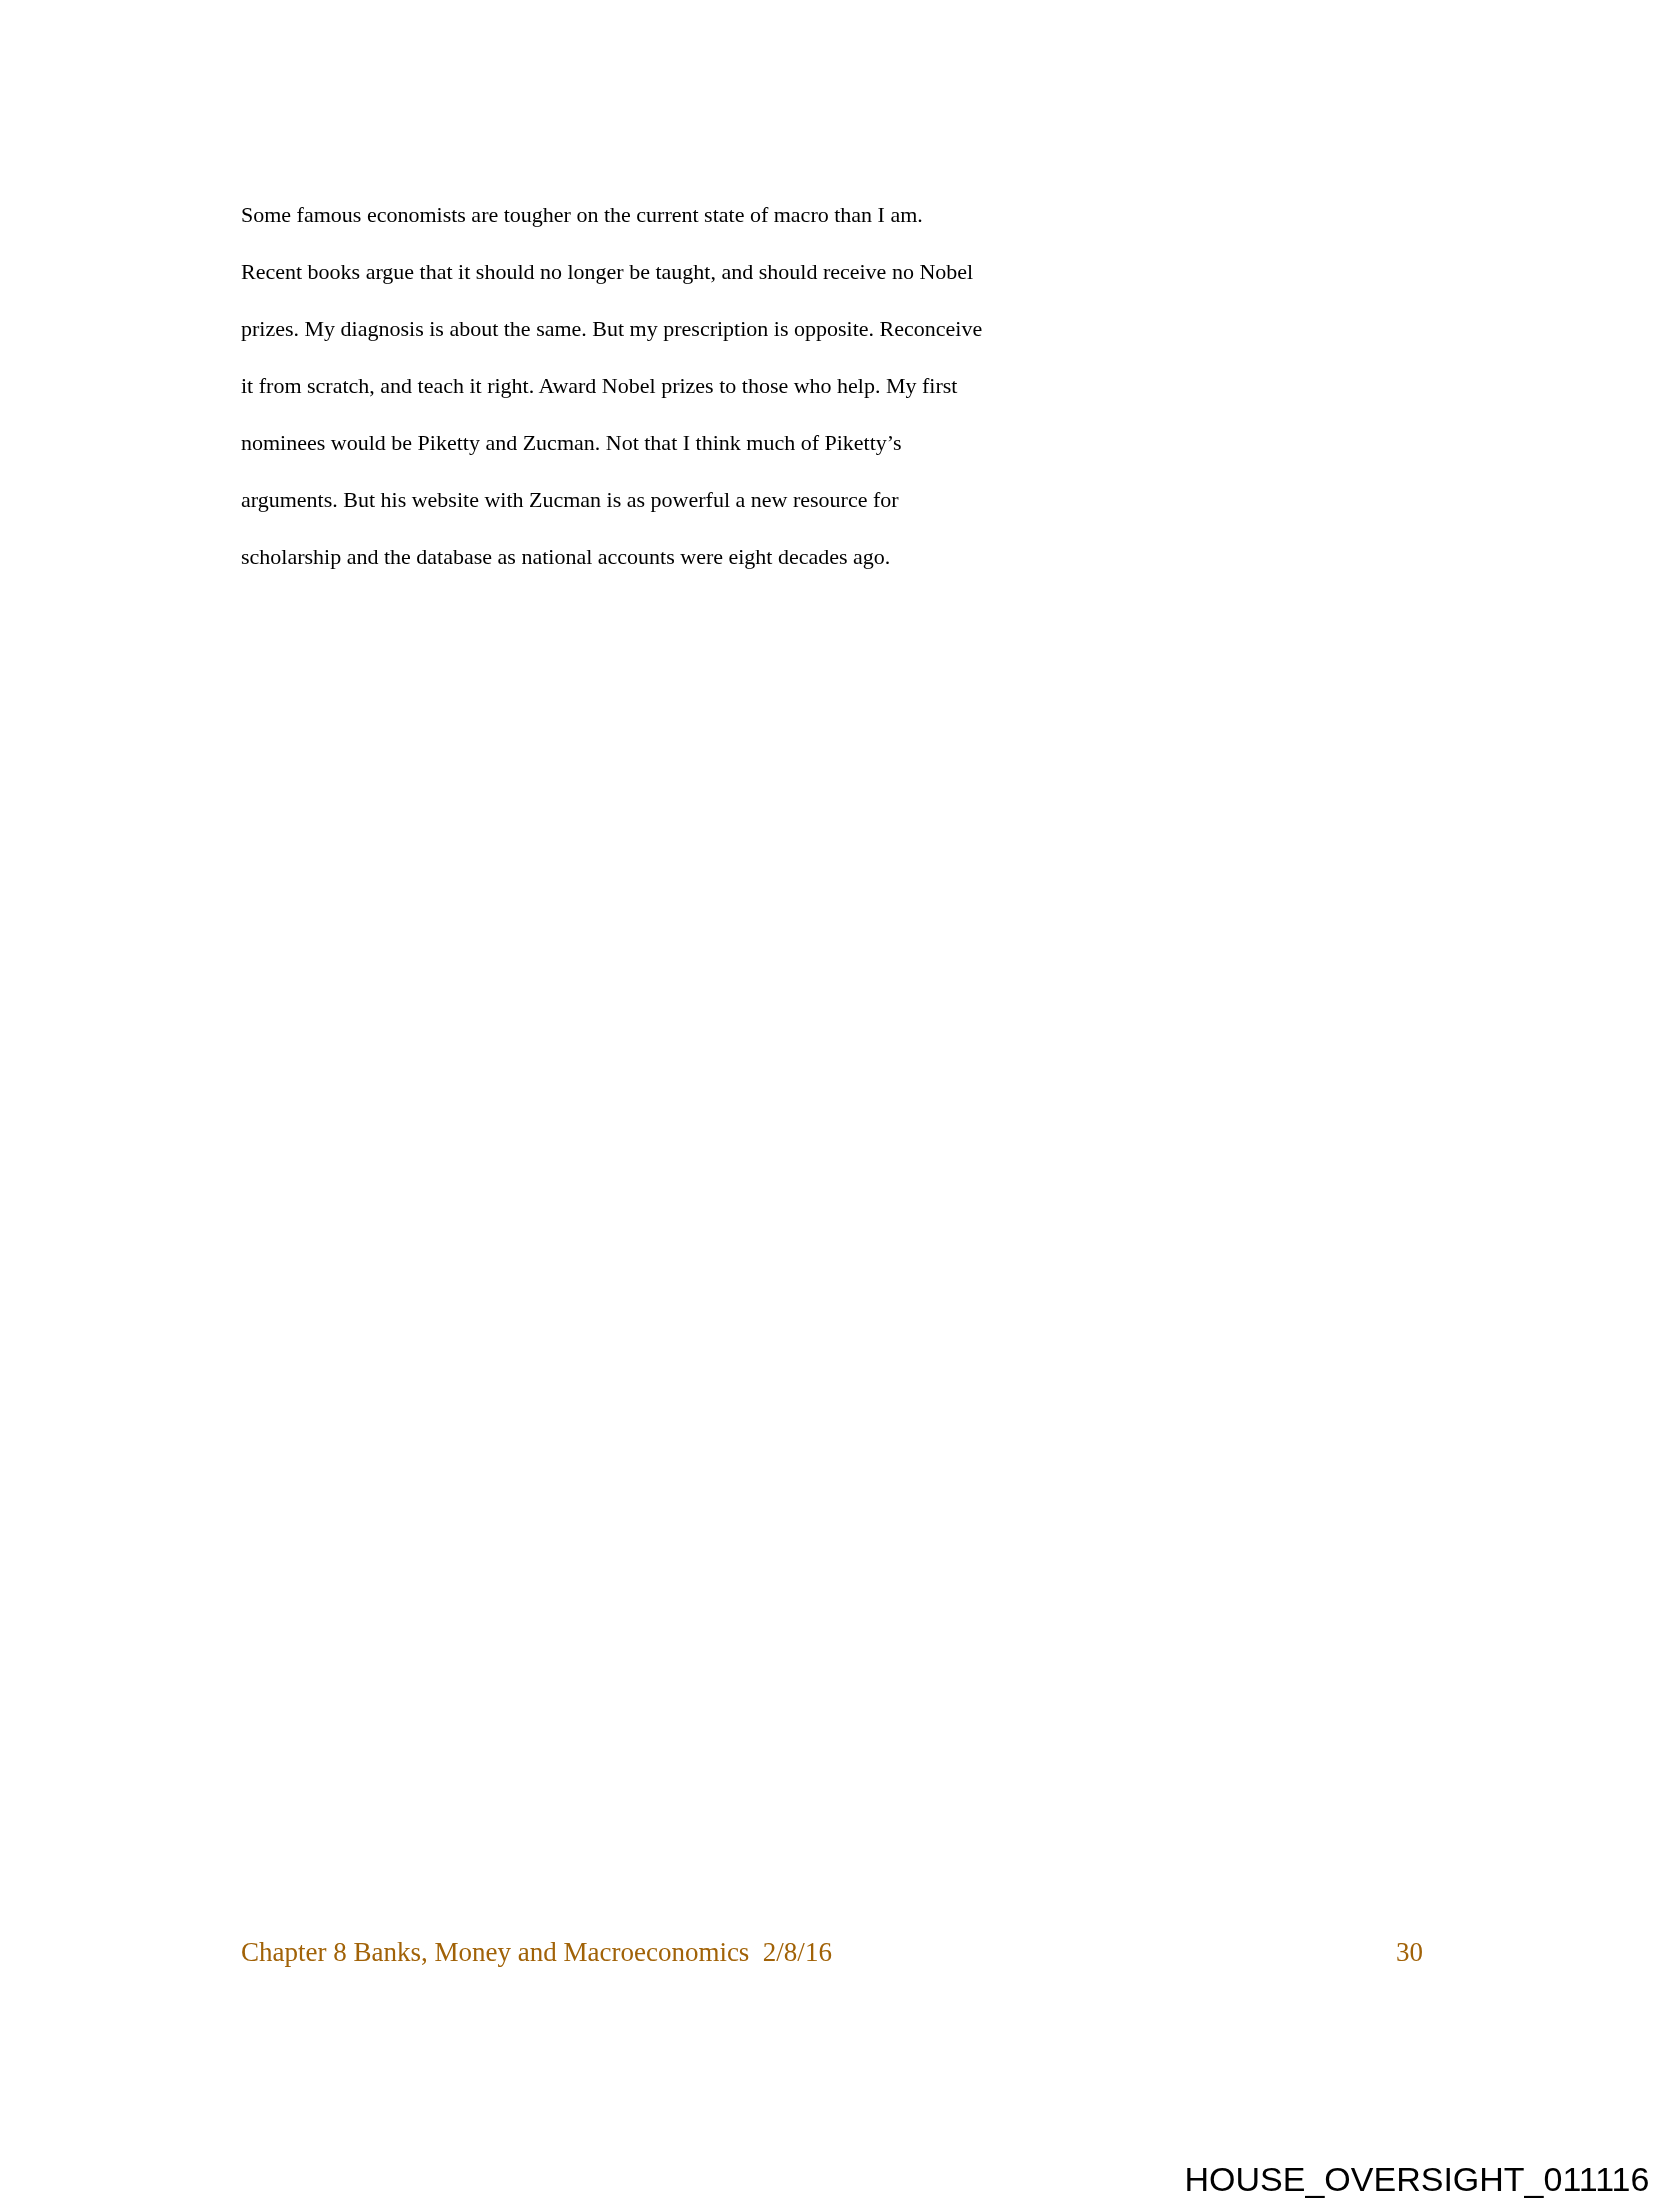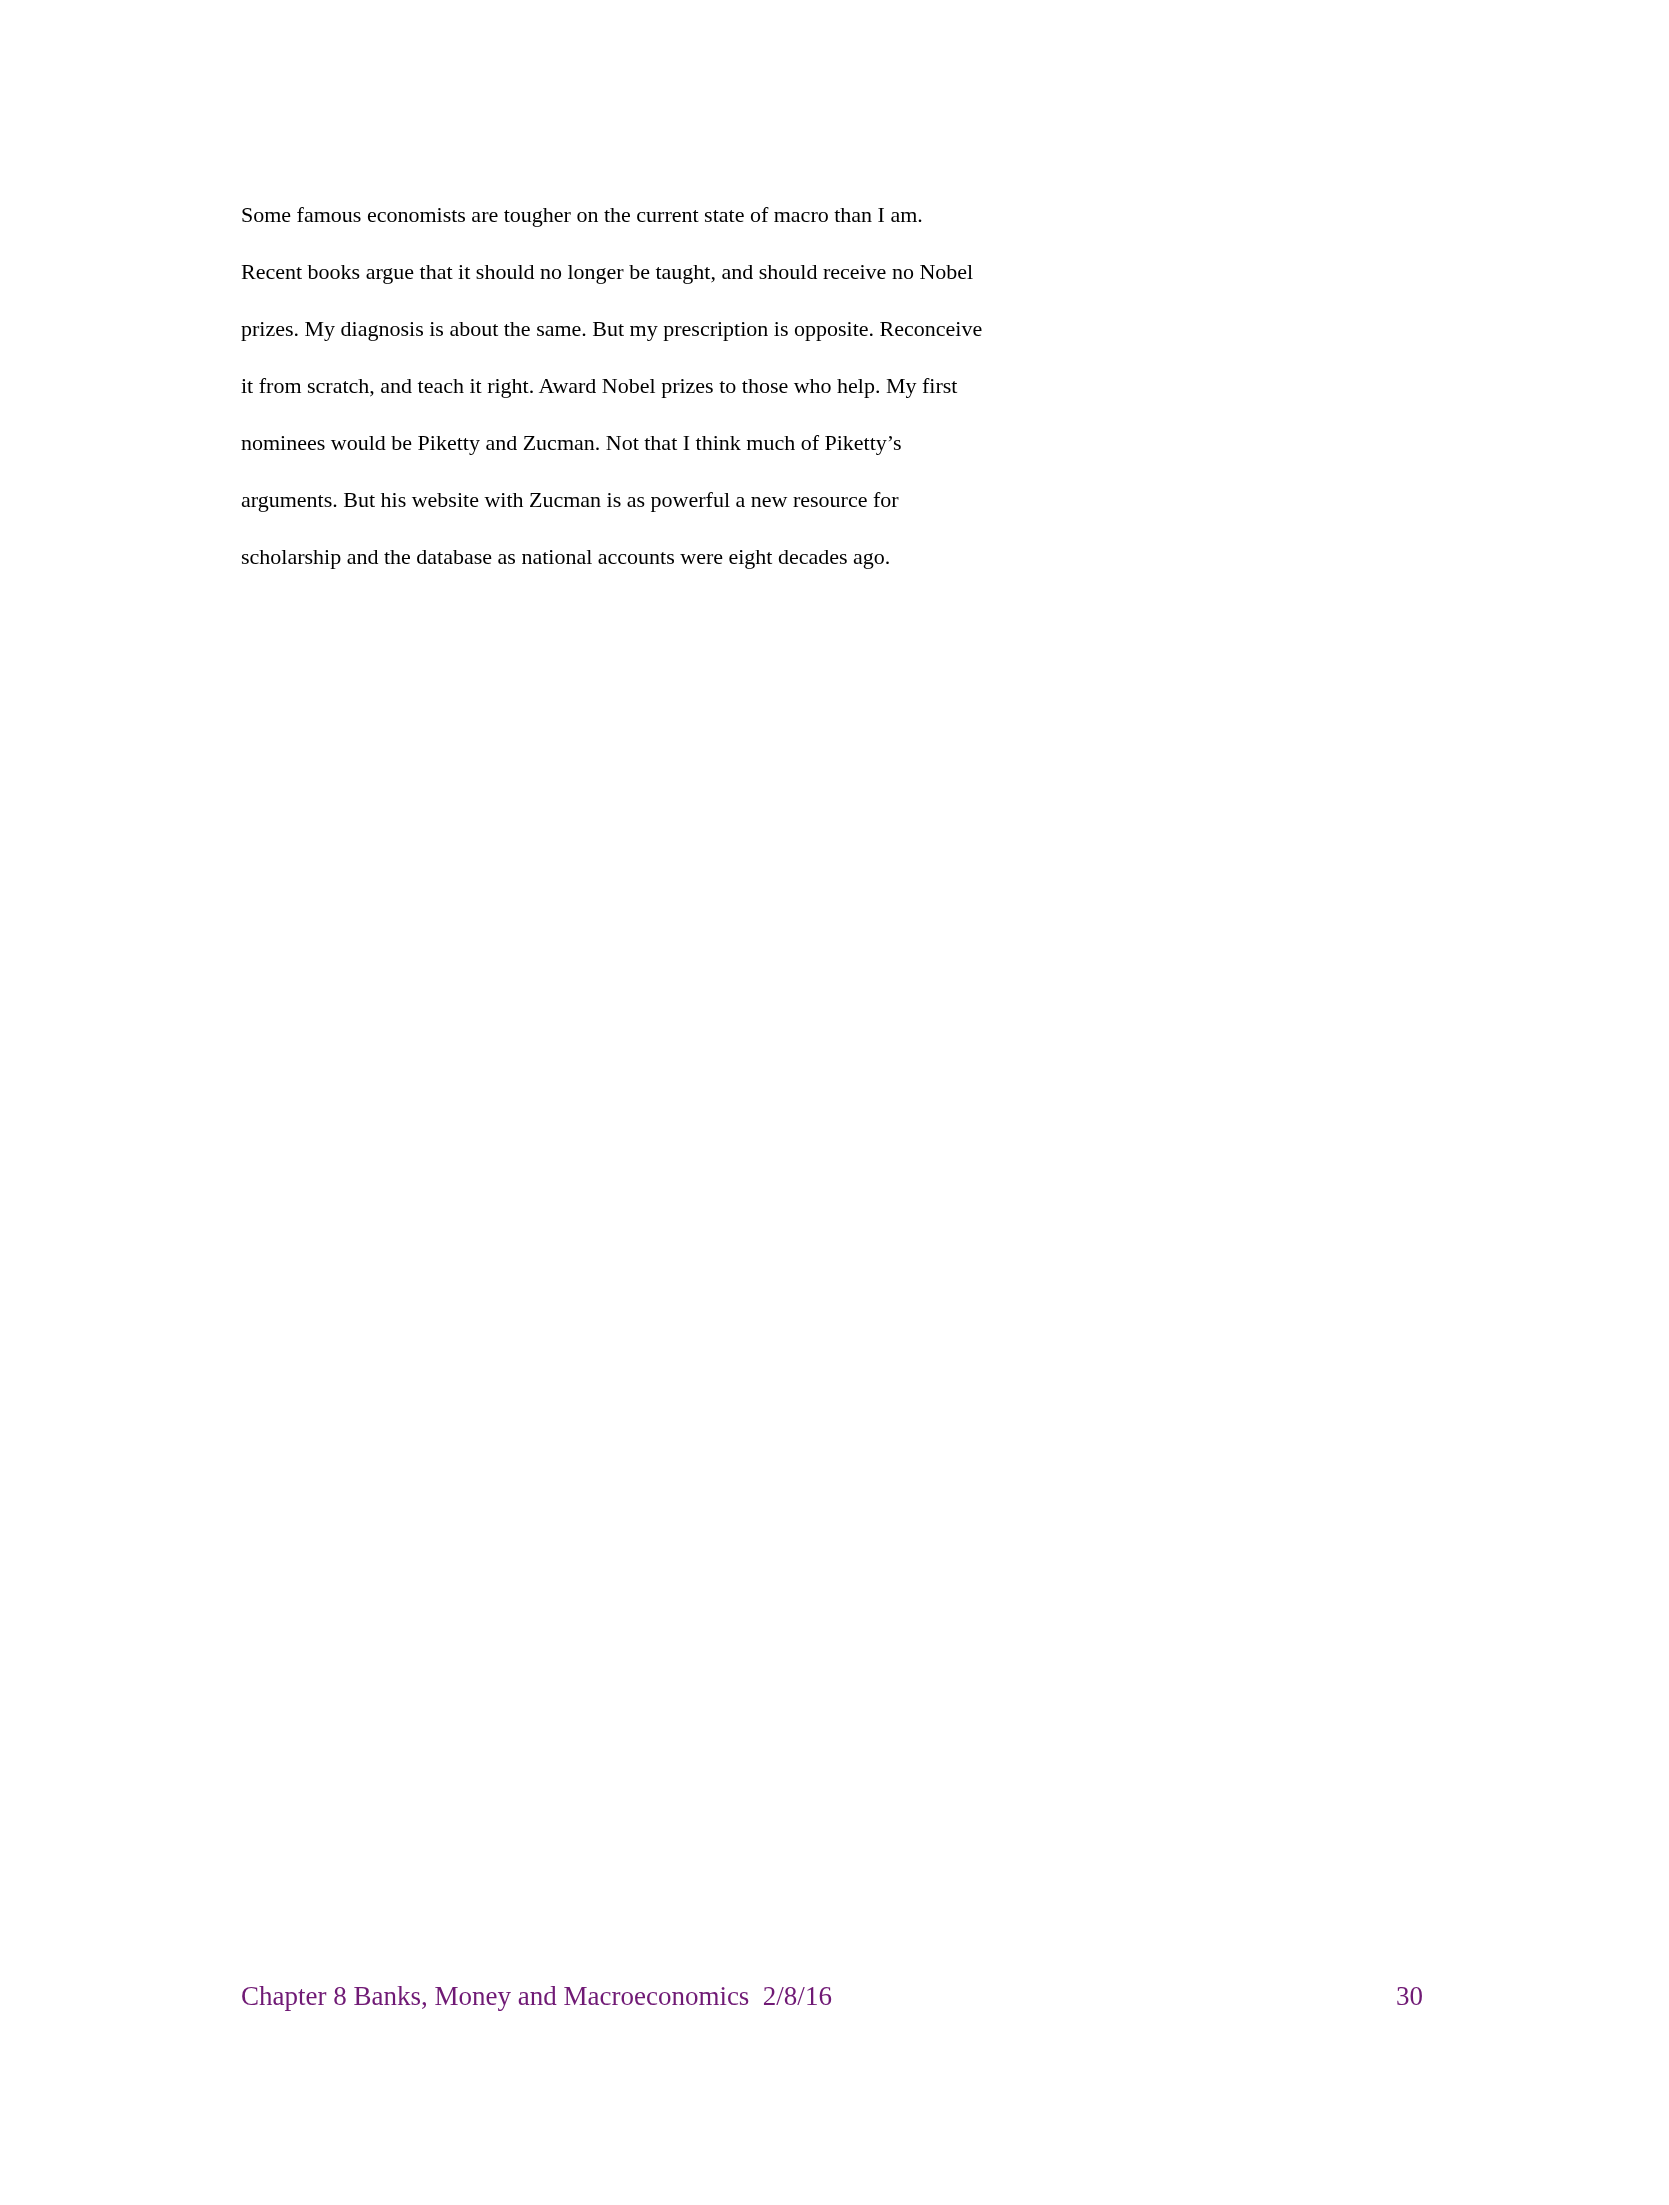--- a/index.html
+++ b/index.html
@@ -24,29 +24,29 @@
     margin: 0;
     font-family: "Liberation Serif", serif;
     font-size: 22px;
     line-height: 57px;
     color: #000000;
     white-space: pre-line; 
   }
   .footer {
     position: absolute;
     left: 241px;
-    top: 1980px;
+    top: 1936px;
     width: 1182px;
     display: flex;
     justify-content: space-between;
     align-items: baseline;
     font-family: "Liberation Serif", serif;
     font-size: 27px;
     line-height: 1.2;
-    color: #701a75;
+    color: #a16207;
   }
   .footer-left {
     white-space: pre; 
   }
   .watermark {
     position: absolute;
     right: 19.6px;
     top: 2162px;
     font-family: "Liberation Sans", sans-serif;
     font-size: 34px;
@@ -66,15 +66,16 @@
 it from scratch, and teach it right. Award Nobel prizes to those who help. My first
 nominees would be Piketty and Zucman. Not that I think much of Piketty’s
 arguments. But his website with Zucman is as powerful a new resource for
 scholarship and the database as national accounts were eight decades ago.</p>
 
   <div class="footer">
     <span class="footer-left">Chapter 8 Banks, Money and Macroeconomics  2/8/16</span>
     <span class="footer-page">30</span>
   </div>
 
+  <div class="watermark">HOUSE_OVERSIGHT_011116</div>
 
 </div>
 
 
 </body></html>

